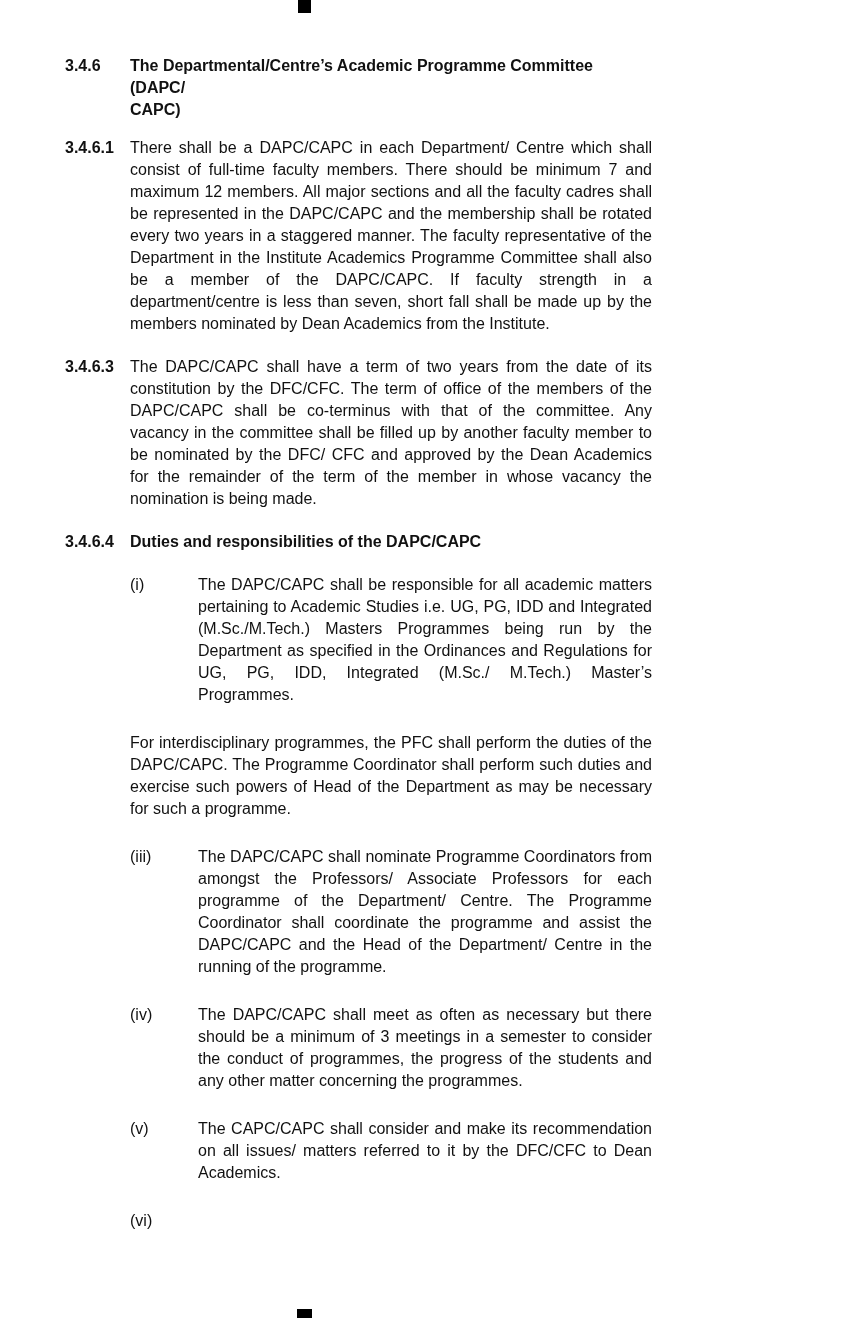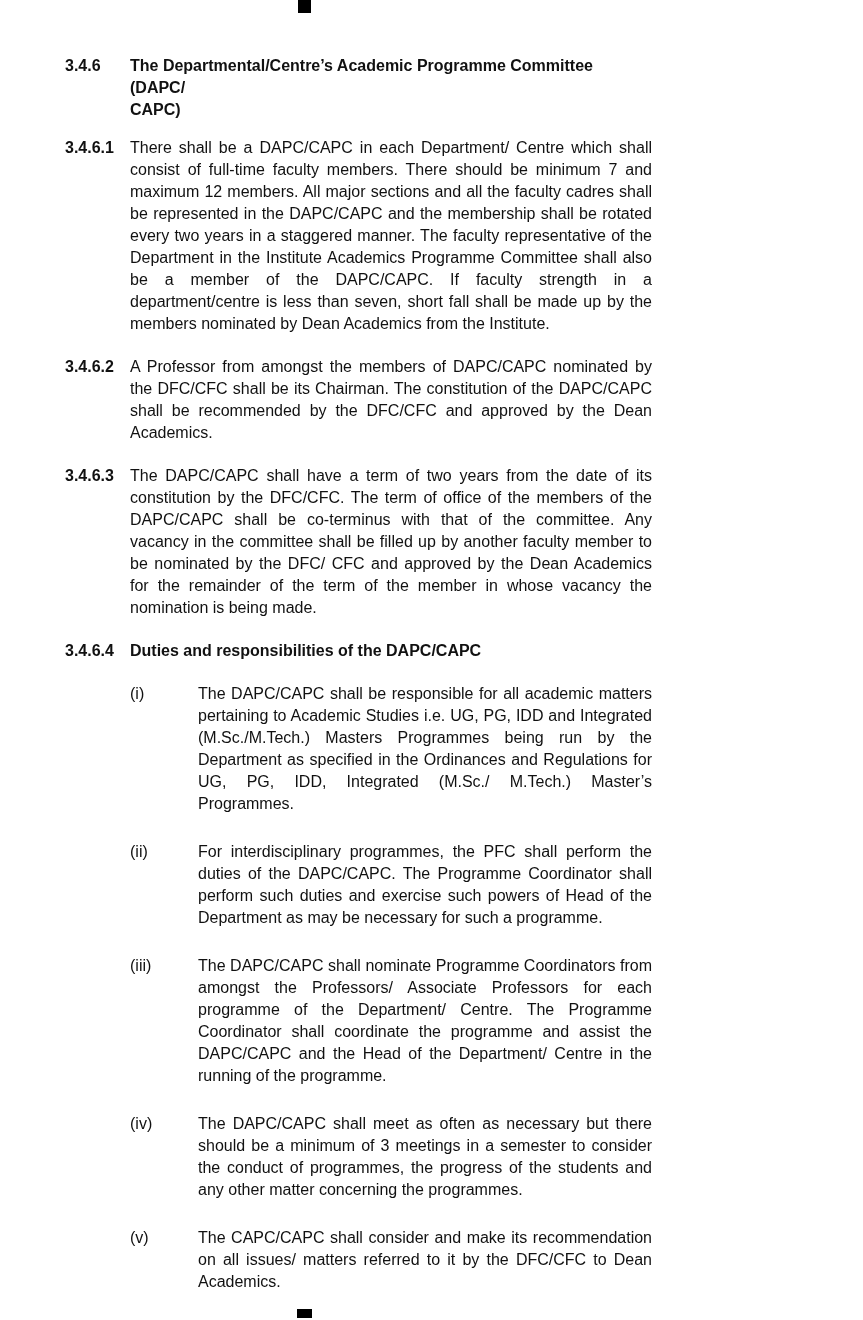--- a/index.html
+++ b/index.html
@@ -51,44 +51,39 @@
     <div class="num">3.4.6</div>
     <div class="body">The Departmental/Centre’s Academic Programme Committee (DAPC/
 CAPC)</div>
   </div>
 
   <div class="row para">
     <div class="num">3.4.6.1</div>
     <div class="body just">There shall be a DAPC/CAPC in each Department/ Centre which shall consist of full-time faculty members. There should be minimum 7 and maximum 12 members. All major sections and all the faculty cadres shall be represented in the DAPC/CAPC and the membership shall be rotated every two years in a staggered manner. The faculty representative of the Department in the Institute Academics Programme Committee shall also be a member of the DAPC/CAPC. If faculty strength in a department/centre is less than seven, short fall shall be made up by the members nominated by Dean Academics from the Institute.</div>
   </div>
 
-  <div class="row para">
-    <div class="num">3.4.6.2</div>
-    <div class="body just">A Professor from amongst the members of DAPC/CAPC nominated by the DFC/CFC shall be its Chairman. The constitution of the DAPC/CAPC shall be recommended by the DFC/CFC and approved by the Dean Academics.</div>
-  </div>
 
   <div class="row para">
     <div class="num">3.4.6.3</div>
     <div class="body just">The DAPC/CAPC shall have a term of two years from the date of its constitution by the DFC/CFC. The term of office of the members of the DAPC/CAPC shall be co-terminus with that of the committee. Any vacancy in the committee shall be filled up by another faculty member to be nominated by the DFC/ CFC and approved by the Dean Academics for the remainder of the term of the member in whose vacancy the nomination is being made.</div>
   </div>
 
   <div class="row subheading">
     <div class="num">3.4.6.4</div>
     <div class="body">Duties and responsibilities of the DAPC/CAPC</div>
   </div>
 
   <div class="list">
 
     <div class="item">
       <div class="marker">(i)</div>
       <div class="itext">The DAPC/CAPC shall be responsible for all academic matters pertaining to Academic Studies i.e. UG, PG, IDD and Integrated (M.Sc./M.Tech.) Masters Programmes being run by the Department as specified in the Ordinances and Regulations for UG, PG, IDD, Integrated (M.Sc./ M.Tech.) Master’s Programmes.</div>
     </div>
 
     <div class="item">
-      <div class="marker">(ii)</div>
       <div class="itext">For interdisciplinary programmes, the PFC shall perform the duties of the DAPC/CAPC. The Programme Coordinator shall perform such duties and exercise such powers of Head of the Department as may be necessary for such a programme.</div>
     </div>
 
     <div class="item">
       <div class="marker">(iii)</div>
       <div class="itext">The DAPC/CAPC shall nominate Programme Coordinators from amongst the Professors/ Associate Professors for each programme of the Department/ Centre. The Programme Coordinator shall coordinate the programme and assist the DAPC/CAPC and the Head of the Department/ Centre in the running of the programme.</div>
     </div>
 
     <div class="item">
       <div class="marker">(iv)</div>

